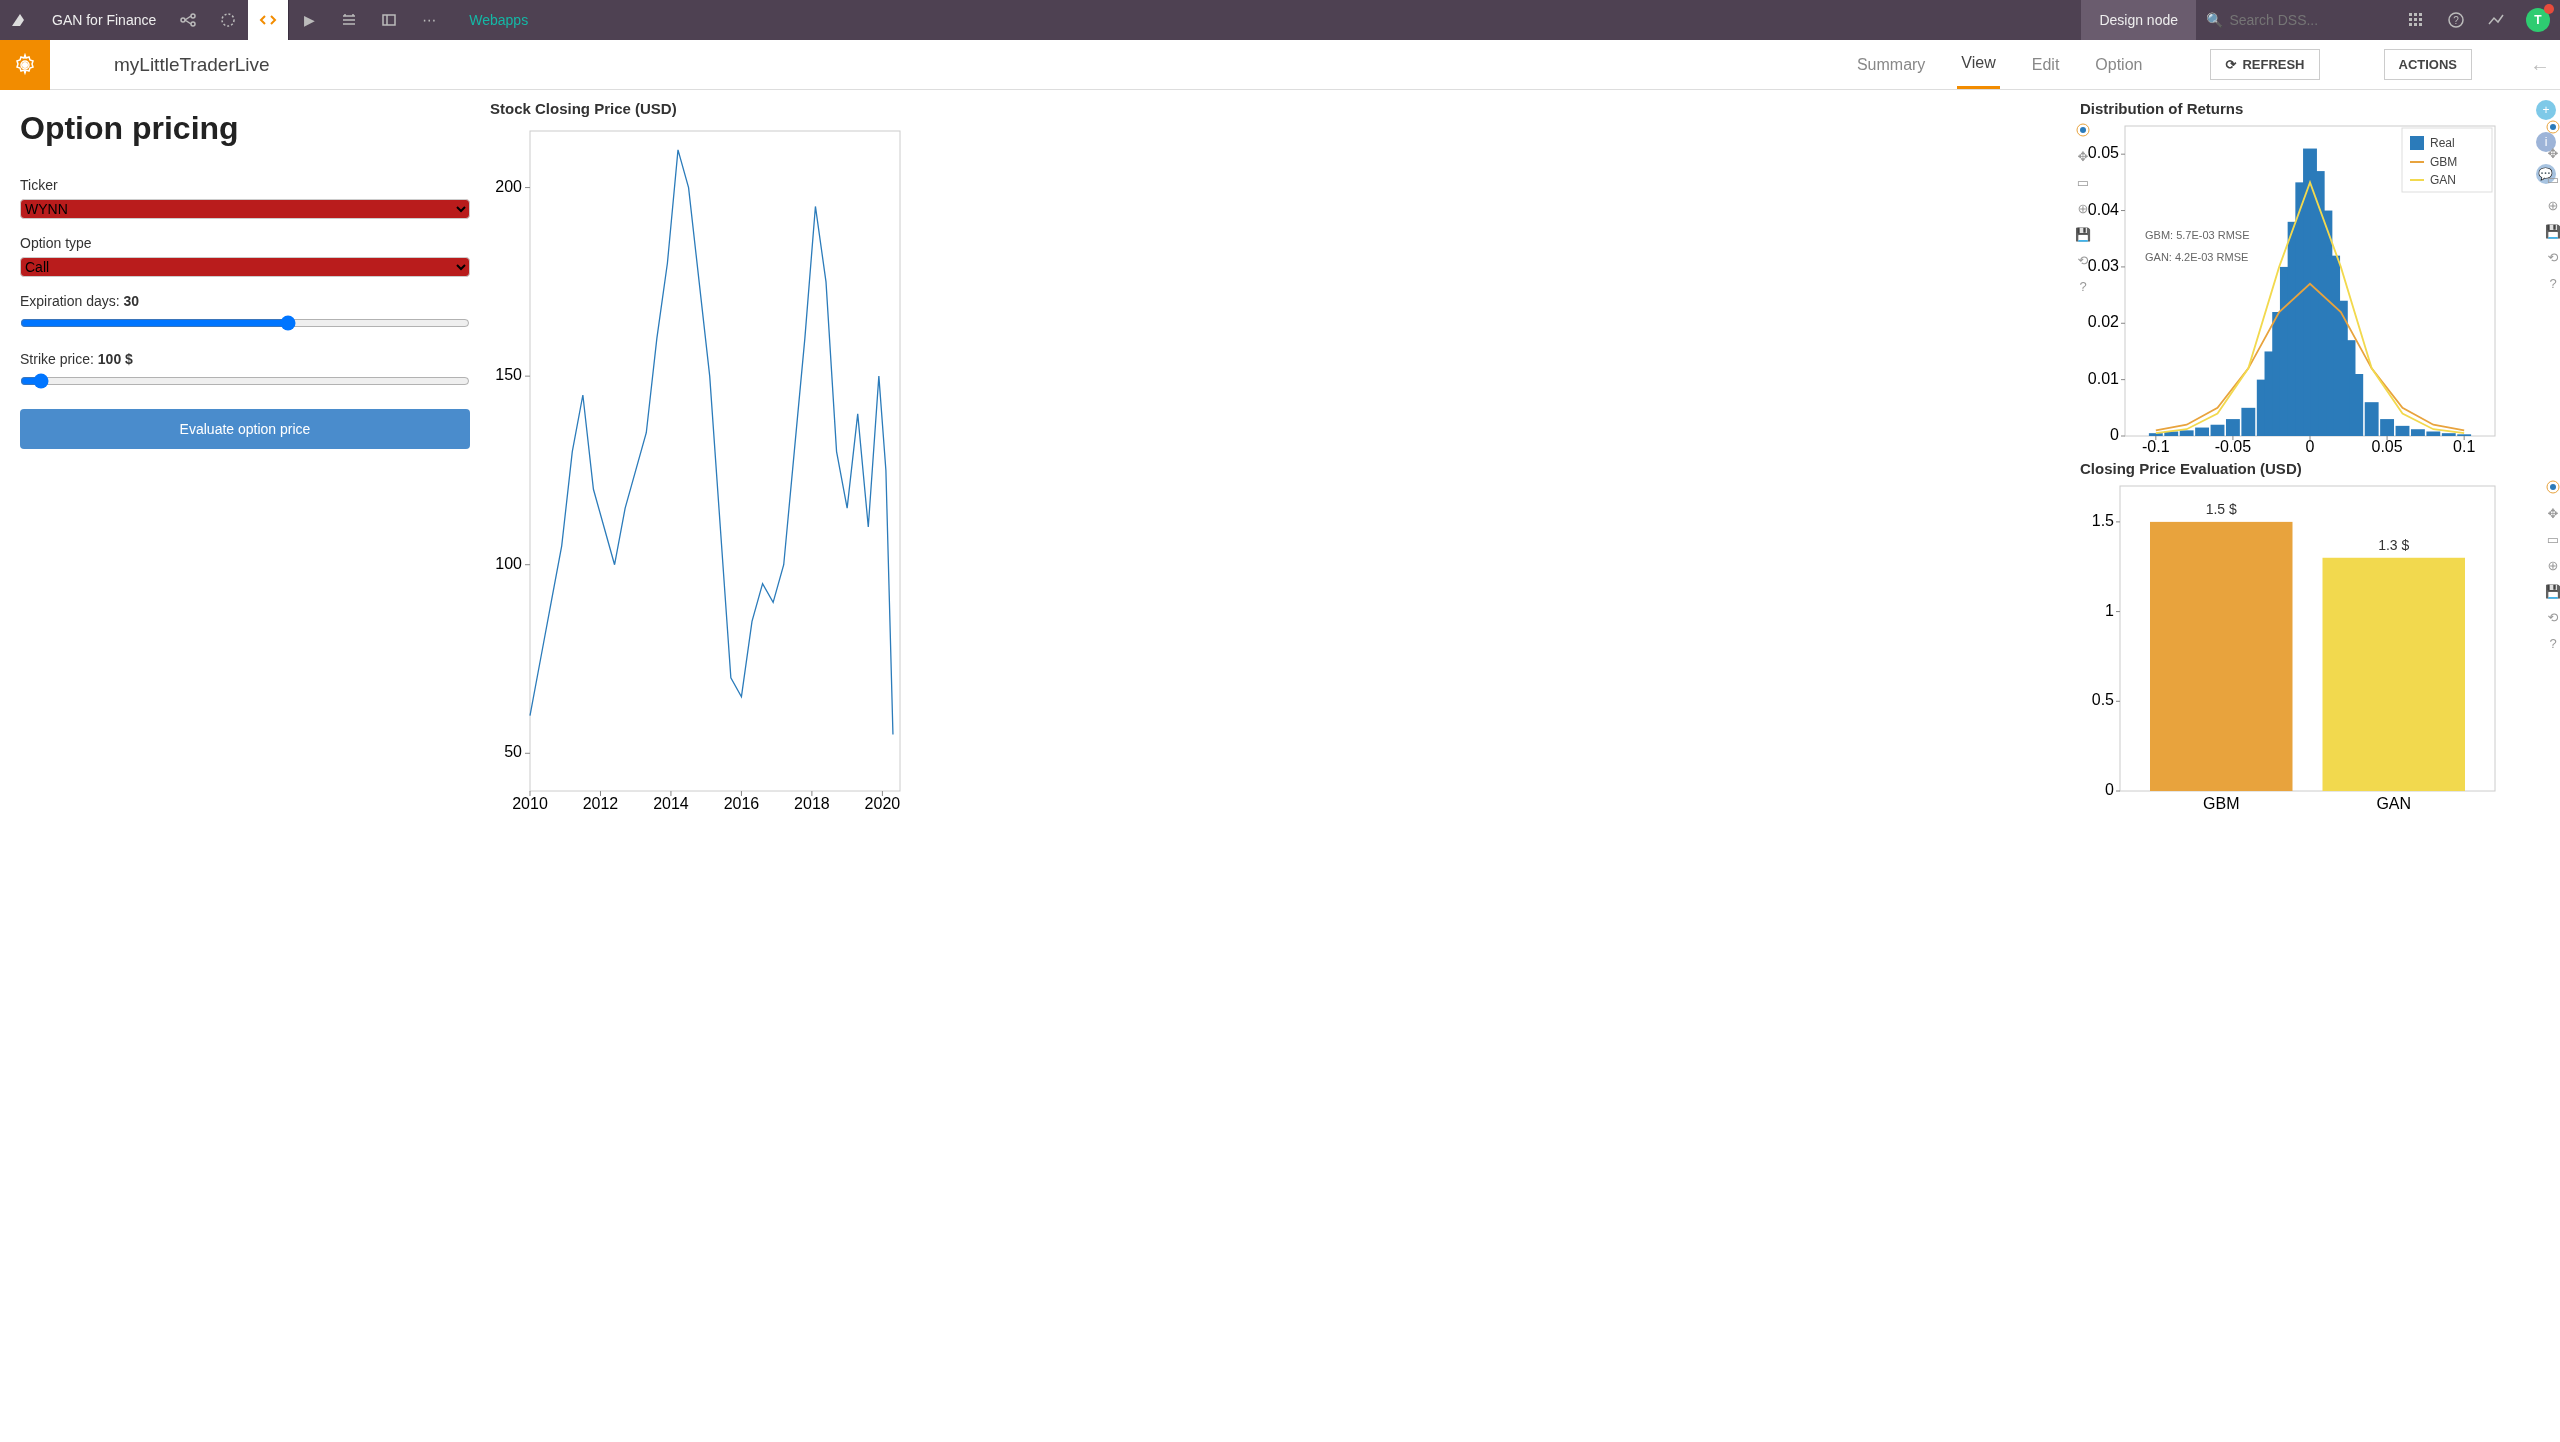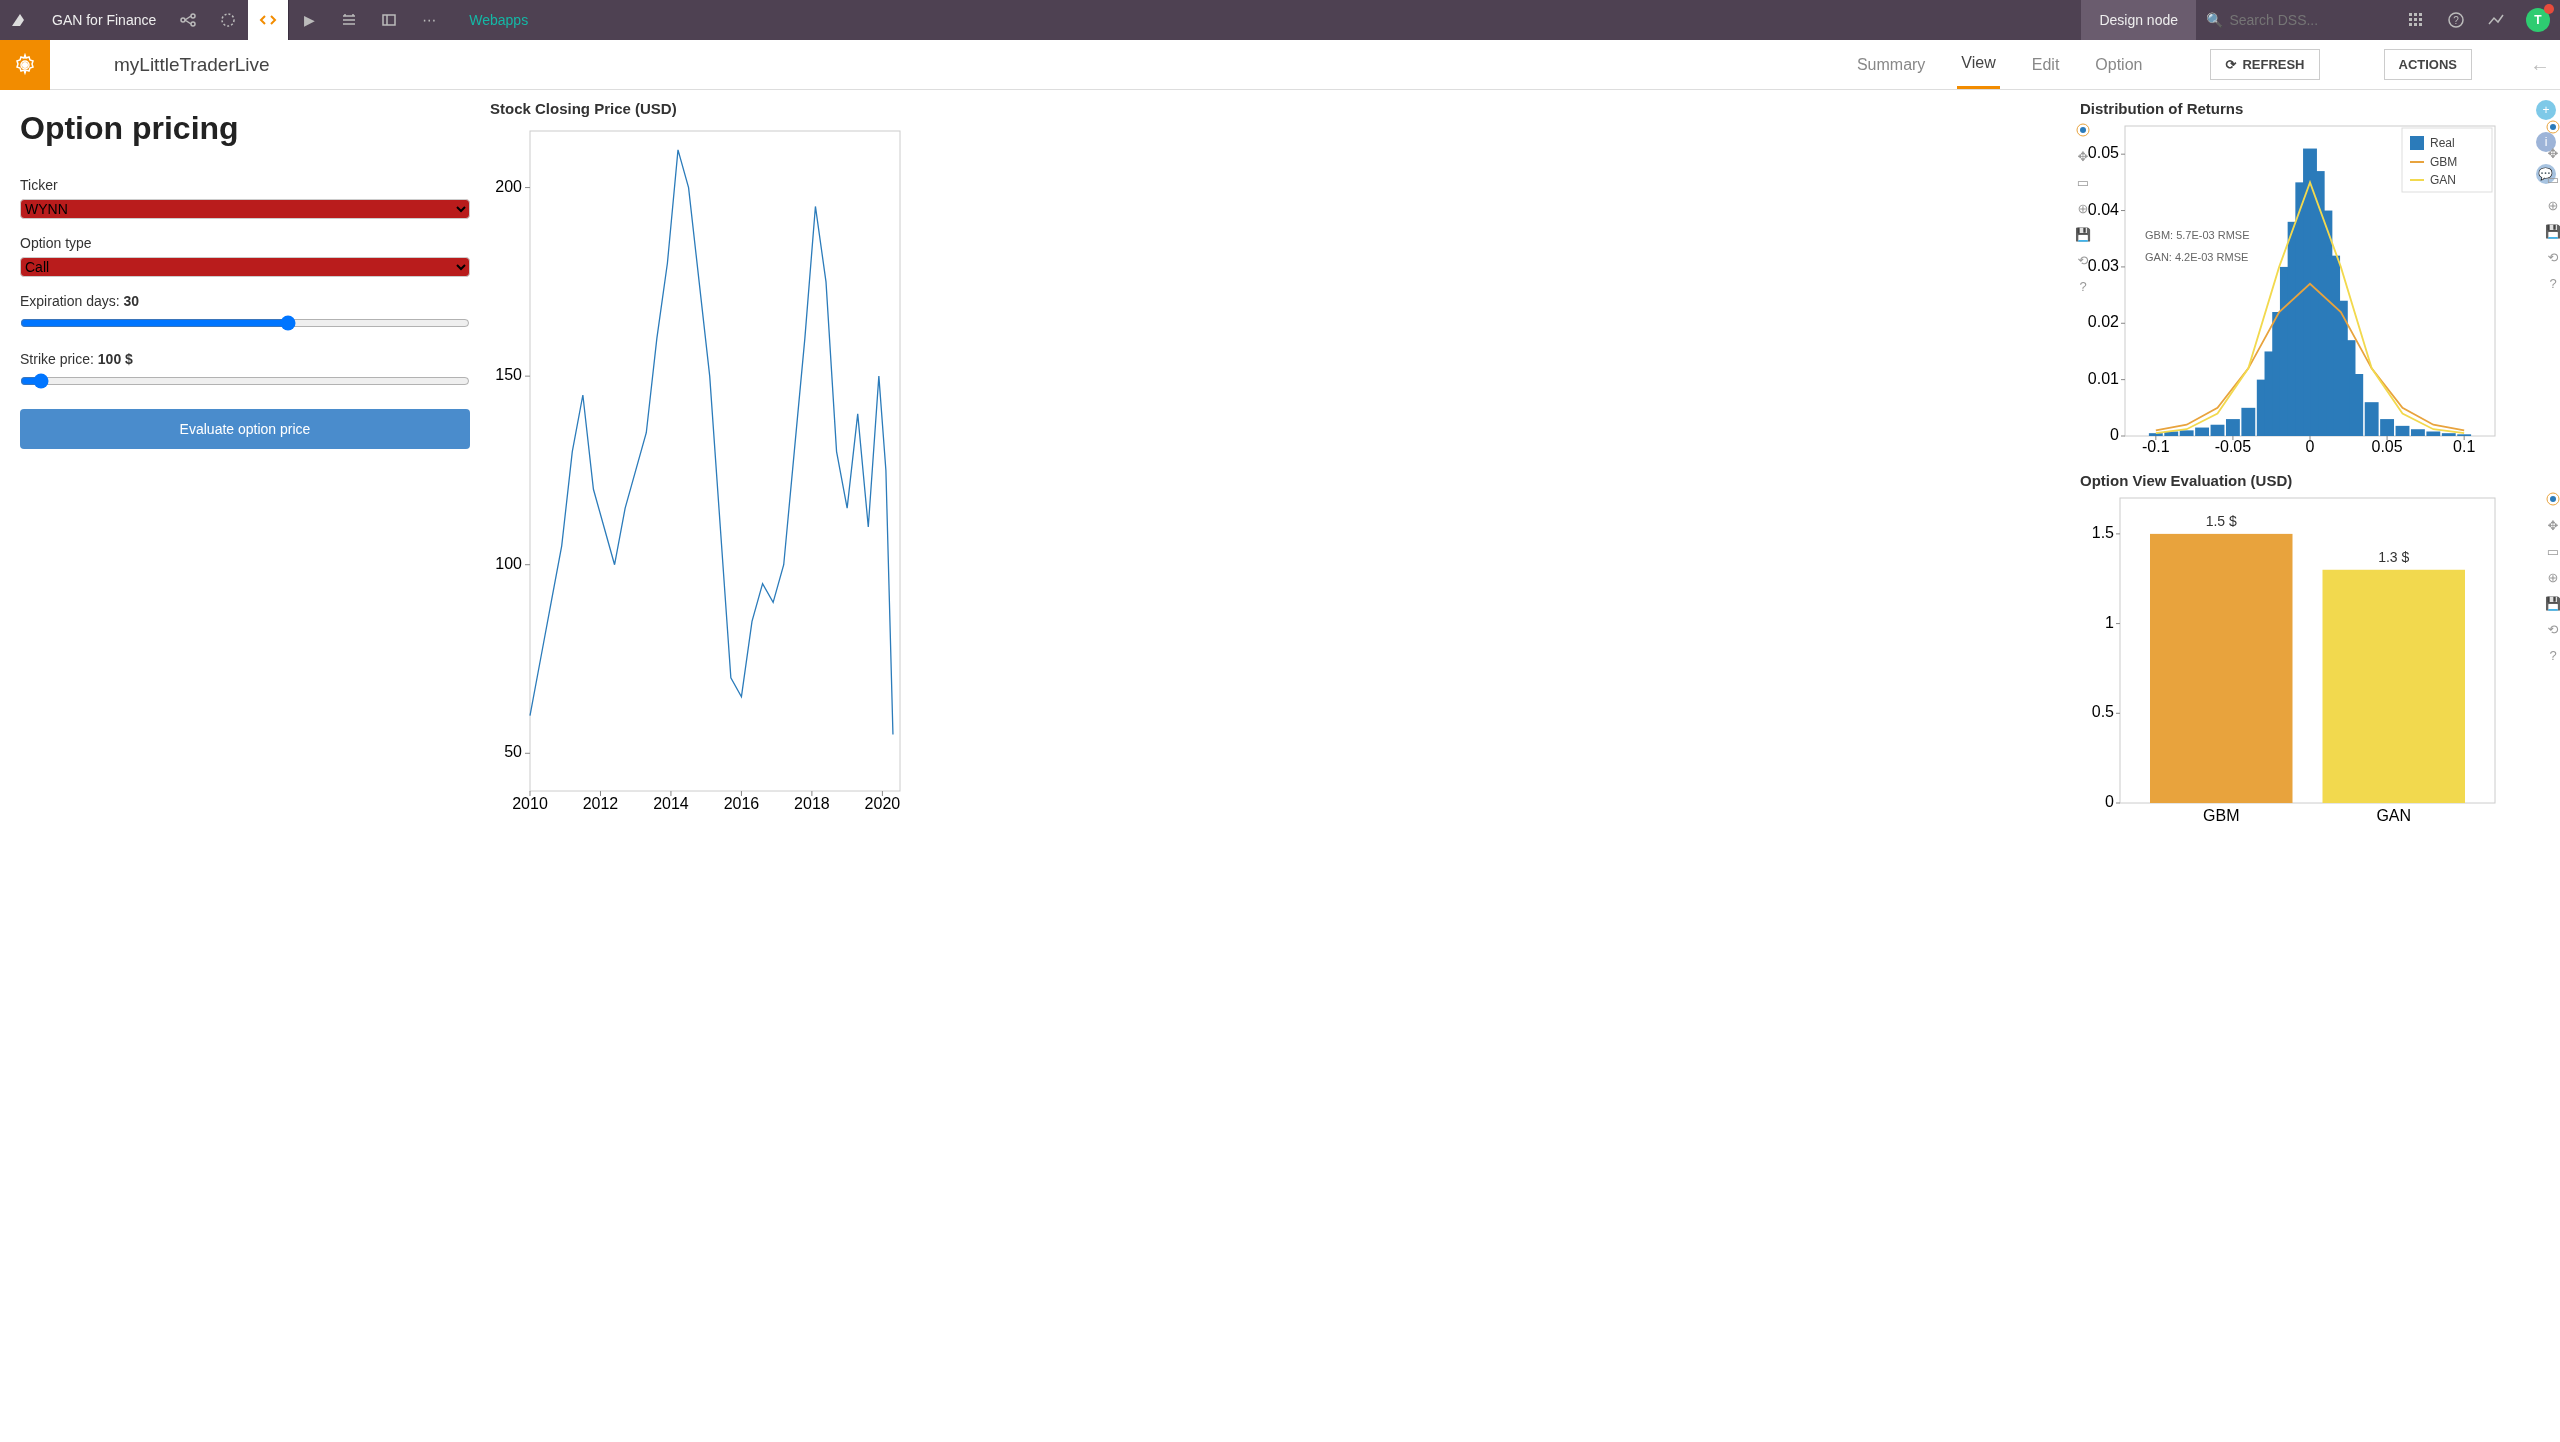--- a/index.html
+++ b/index.html
@@ -46,21 +46,21 @@
 .form-group { margin-bottom: 16px;}
 .form-group label { display:block; font-size:14px; color:#333; margin-bottom:6px;}
 .form-group select { width:100%; border:1px solid #ccc; border-radius:4px; font-size:14px; background:#b91c1c;}
 .slider-row { margin-bottom: 16px;}
 .slider-row .sl-label { font-size:14px; color:#333; margin-bottom:6px;}
 .slider-row .sl-label b { font-weight:700;}
 .slider-row input[type=range] { width:100%;}
 .btn-primary { width:100%; background:#4a8ccc; color:#fff; border:none; padding:12px; border-radius:4px; font-size:14px; cursor:pointer;}
 
 .panel-mid { flex: 1; position:relative;}
-.panel-right { width: 460px; display:flex; flex-direction:column;gap:12px;}
+.panel-right { width: 460px; display:flex; flex-direction:column;}
 
 .chart-title { font-size:15px; font-weight:700; color:#333; margin-bottom:4px;}
 .chart-wrap { position:relative; height: 100%;}
 .chart-tools { position:absolute; right:-22px; top:0; display:flex; flex-direction:column; gap:8px; align-items:center;}
 .chart-tools .ct { width:18px; height:18px; color:#999; font-size:13px; display:flex; align-items:center; justify-content:center; cursor:pointer;}
 .chart-tools .ct.logo svg { width:16px; height:16px;}
 
 svg.plot { display:block; }
 .line-series { fill:none; stroke:#2b7bba; stroke-width:1.3;}
 .hist-bar { fill:#2b7bba;}
@@ -323,21 +323,21 @@
           </div>
         <div class="ct">✥</div>
         <div class="ct">▭</div>
         <div class="ct">⊕</div>
         <div class="ct">💾</div>
         <div class="ct">⟲</div>
         <div class="ct">?</div>
       </div>
     </div>
     <div style="position:relative; flex:1;">
-      <div class="chart-title">Option View Evaluation (USD)</div>
+      <div class="chart-title">Closing Price Evaluation (USD)</div>
       <svg id="eval-chart" class="plot" width="420" height="340">
           <rect x="40" y="5" width="375" height="305" fill="none" stroke="#ccc"></rect>
           <line x1="36" x2="40" y1="310" y2="310" stroke="#888"></line>
           <text x="34" y="314" class="axis" text-anchor="end">0</text>
           <line x1="36" x2="40" y1="220.29411764705884" y2="220.29411764705884" stroke="#888"></line>
           <text x="34" y="224.29411764705884" class="axis" text-anchor="end">0.5</text>
           <line x1="36" x2="40" y1="130.58823529411765" y2="130.58823529411765" stroke="#888"></line>
           <text x="34" y="134.58823529411765" class="axis" text-anchor="end">1</text>
           <line x1="36" x2="40" y1="40.882352941176464" y2="40.882352941176464" stroke="#888"></line>
           <text x="34" y="44.882352941176464" class="axis" text-anchor="end">1.5</text>

